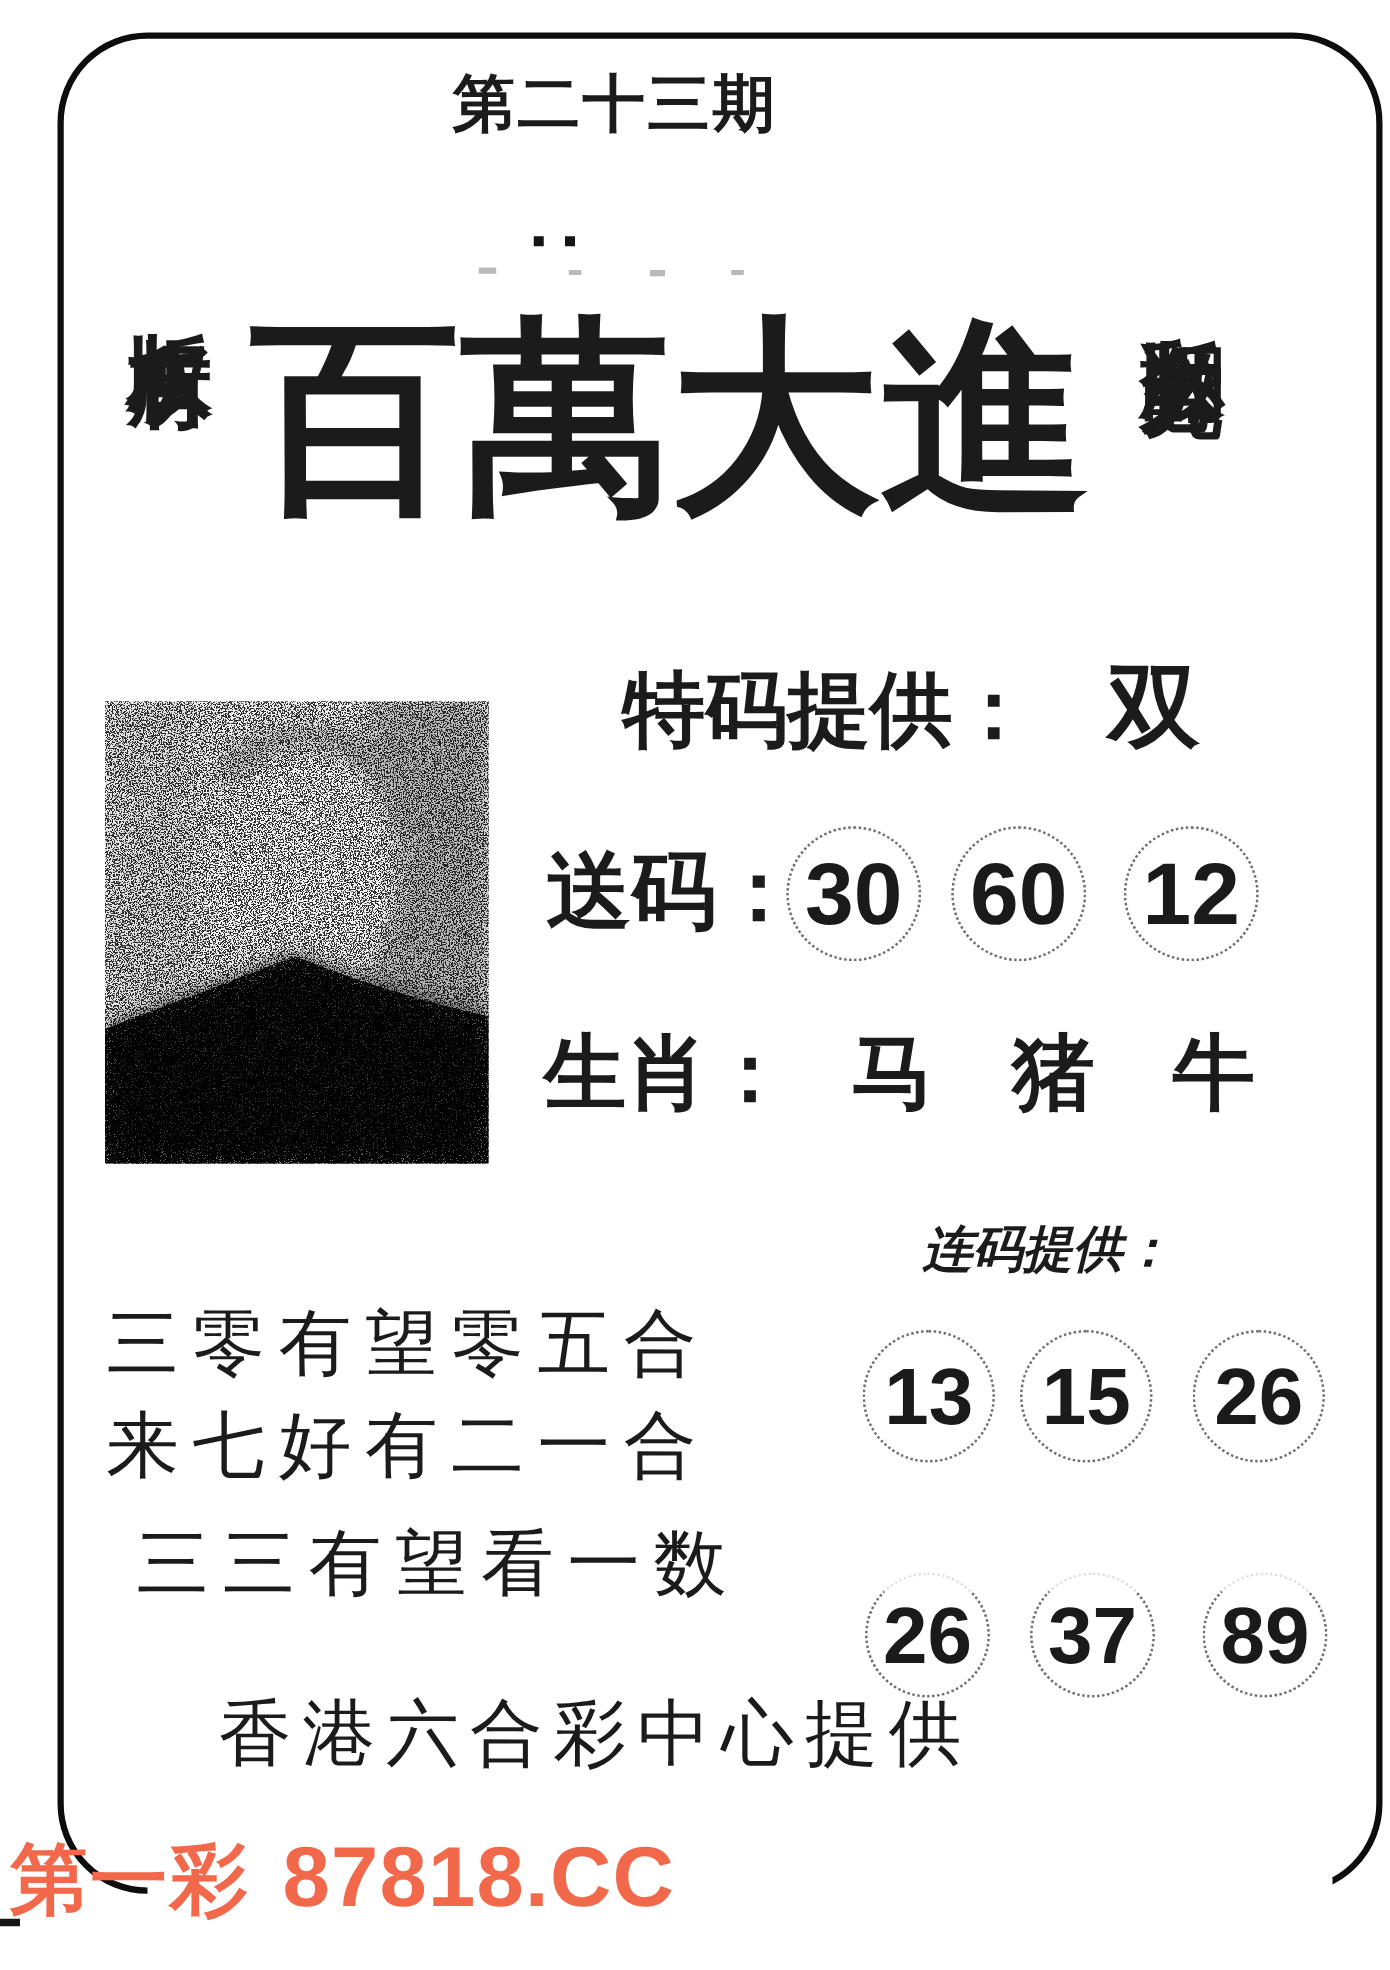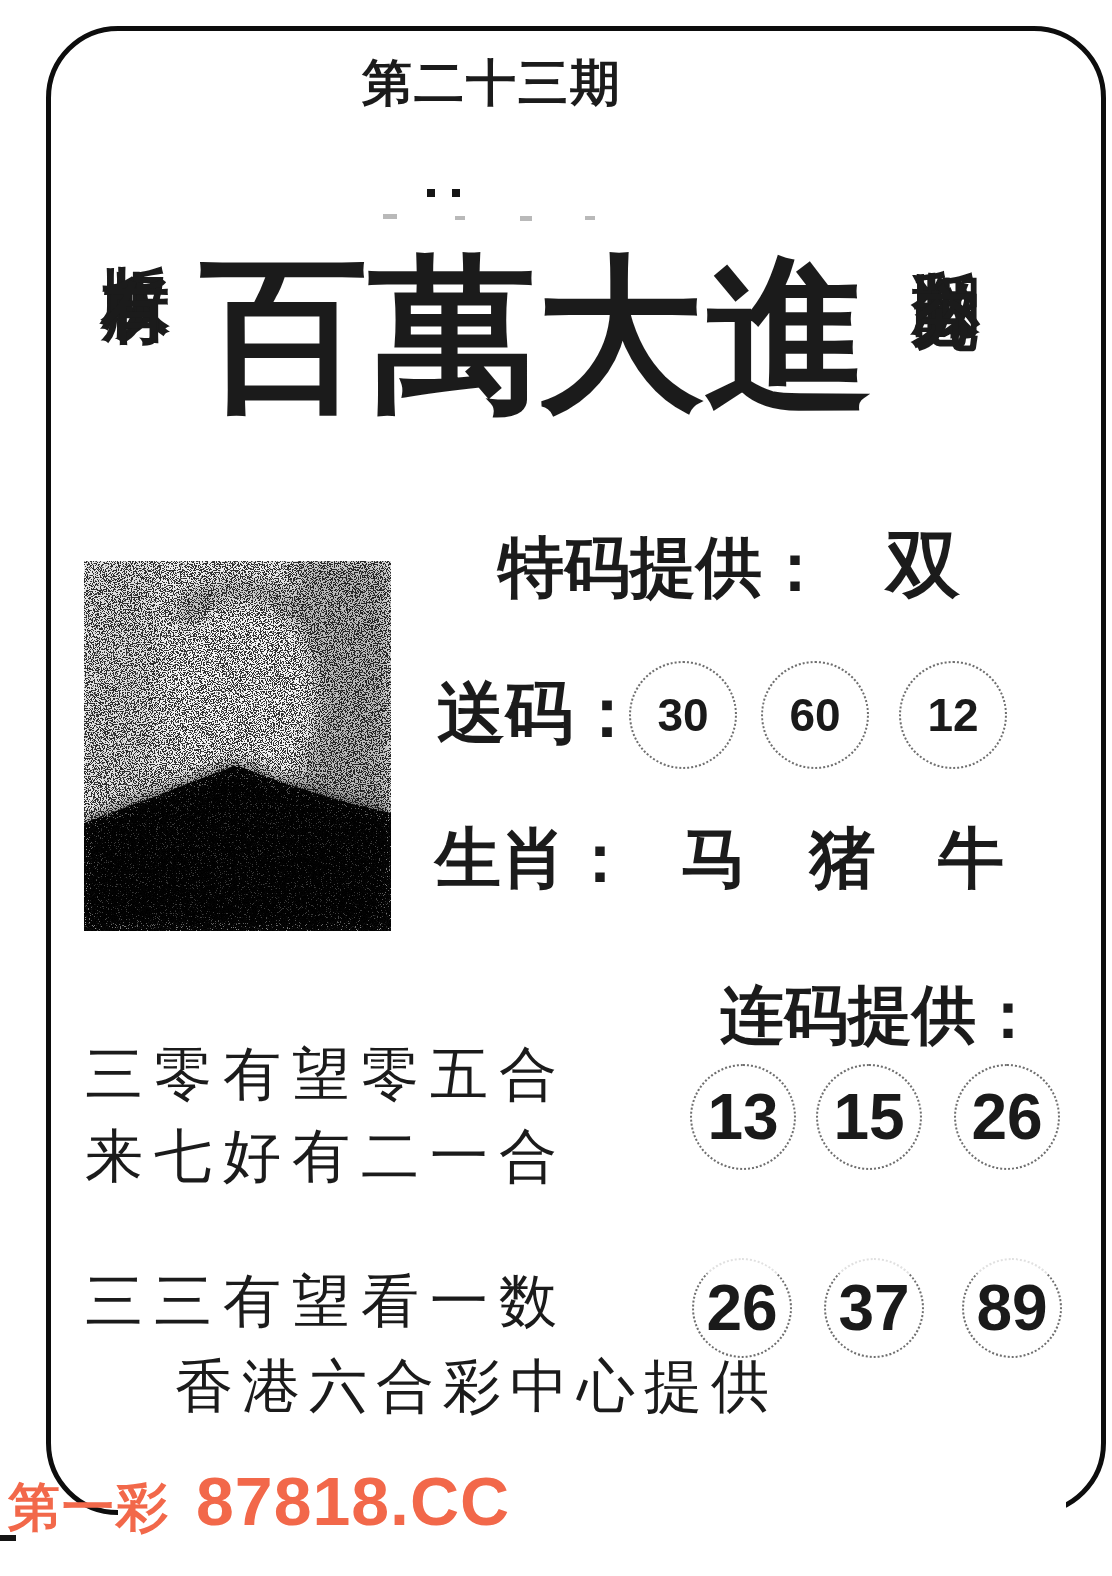--- a/index.html
+++ b/index.html
@@ -23,37 +23,37 @@
     font-size:168px;line-height:1.12;font-weight:700;z-index:3;position:absolute;
   }
   .special-line{left:498px;top:516px;font-size:66px;font-weight:600;}
   .special-line .val{margin-left:58px;font-size:74px;}
   .label-big{font-size:68px;font-weight:600;}
   .send-label{left:437px;top:668px;}
   .zodiac-line{left:435px;top:814px;font-size:66px;font-weight:600;}
   .zodiac-line .val{margin-left:48px;word-spacing:46px;}
   .poem-title{left:95px;top:948px;font-size:62px;font-weight:600;}
   .poem-line{left:85px;font-size:58px;font-weight:500;letter-spacing:11px;}
-  .lian-label{left:720px;top:972px;font-size:64px;font-weight:600;}
+  .lian-label{left:738px;top:972px;font-size:40px;font-weight:600;font-style:italic;}
   .footer-line{left:175px;top:1348px;font-size:58px;font-weight:400;letter-spacing:9px;}
   
   .ball{
     position:absolute;z-index:3;border:2px dotted #6f6f6f;border-radius:50%;
     display:flex;align-items:center;justify-content:center;
     font-family:"Liberation Sans","DejaVu Sans",sans-serif;font-weight:600;color:#1a1a1a;
   }
-  .ball.b-top{width:104px;height:104px;top:661px;font-size:46px;}
+  .ball.b-top{width:104px;height:104px;top:661px;font-size:70px;}
   .ball.r1{width:102px;height:102px;top:1064px;font-size:64px;}
   .ball.r2{width:96px;height:96px;top:1258px;font-size:64px;border-top-color:rgba(0,0,0,0.12);}
   
   .watermark{
     position:absolute;left:8px;top:1462px;z-index:4;display:flex;align-items:baseline;gap:26px;
     color:#f2684a;font-weight:700;
   }
-  .watermark .wm-cn{font-size:52px;font-family:Liberation Sans, sans-serif;letter-spacing:2px;}
+  .watermark .wm-cn{font-size:62px;font-family:Liberation Sans, sans-serif;letter-spacing:2px;}
   .watermark .wm-url{font-size:68px;font-family:"Liberation Sans","DejaVu Sans",sans-serif;letter-spacing:1px;}
   
   .photo{position:absolute;left:84px;top:561px;width:307px;height:370px;z-index:3;}
   .photo svg{display:block;width:100%;height:100%;}
   
   .dot{position:absolute;background:#151515;z-index:3;}
   .smudge{position:absolute;background:#b9b9b9;z-index:3;}
 </style>
 </head>
 <body>
@@ -122,21 +122,21 @@
   <div class="ball b-top" style="left:899px;">
       <span>12</span>
     </div>
 
   <div class="txt zodiac-line">
     <span>生肖：</span><span class="val">马 猪 牛</span>
   </div>
 
   <div class="txt poem-line" style="top:1118px;">来七好有二一合</div>
   <div class="txt poem-line" style="top:1036px;">三零有望零五合</div>
-  <div class="txt poem-line" style="top:1263px;">三三有望看一数</div>
+  <div class="txt poem-line" style="top:1212px;margin-left:24px;">三三有望看一数</div>
 
   <div class="txt lian-label">连码提供：</div>
   <div class="ball r1" style="left:690px;">
       <span>13</span>
     </div>
   <div class="ball r1" style="left:816px;">
       <span>15</span>
     </div>
   <div class="ball r1" style="left:954px;">
       <span>26</span>

